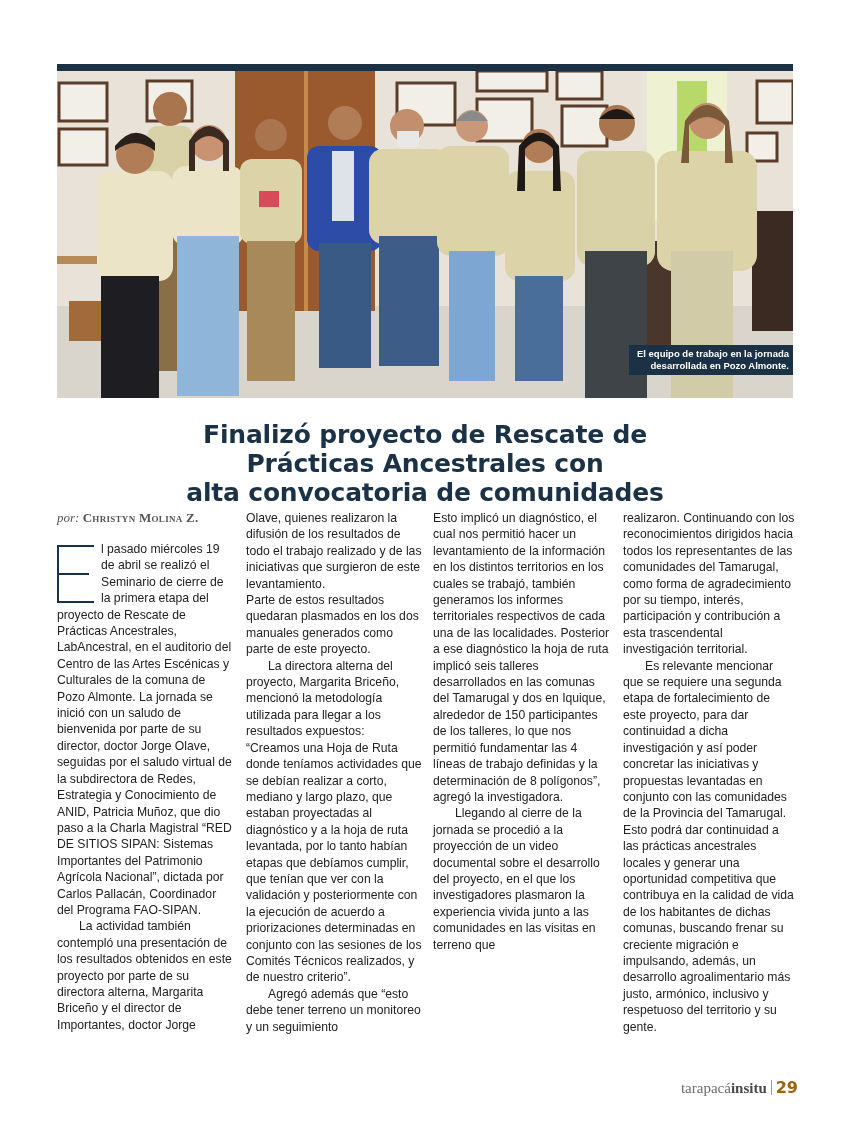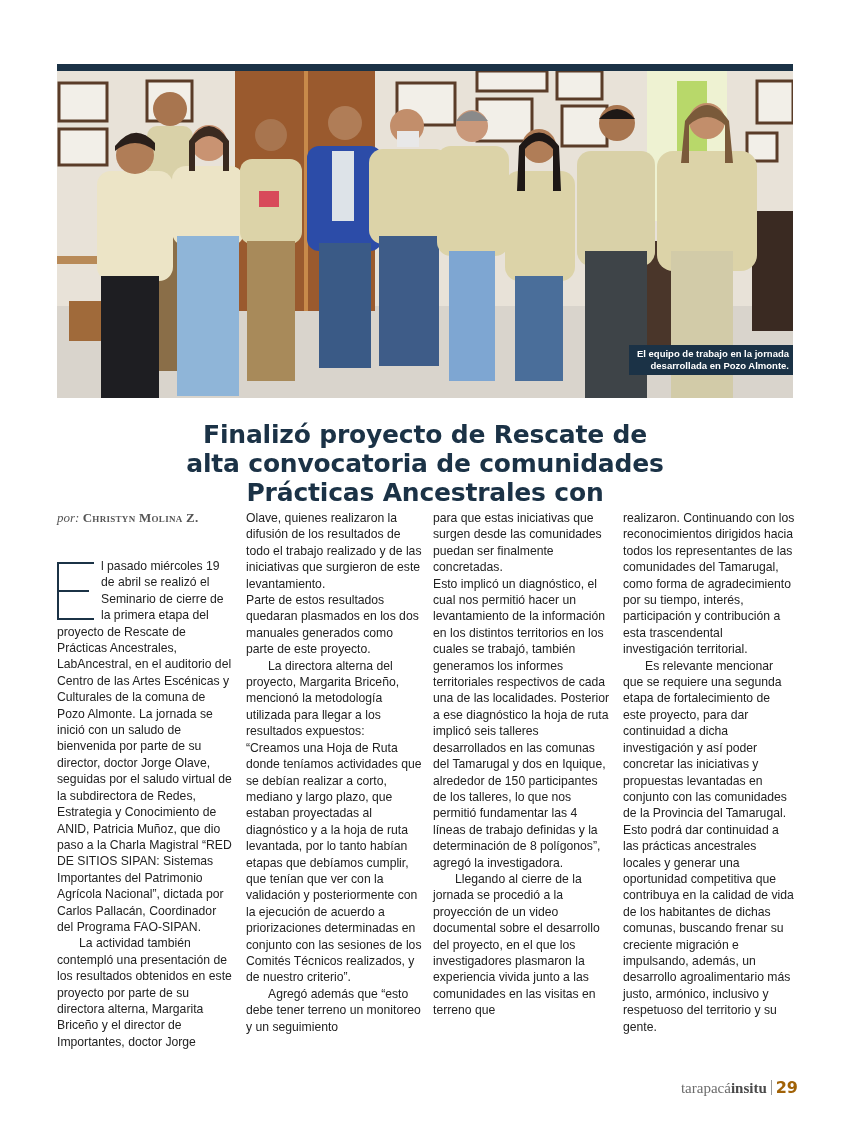--- a/index.html
+++ b/index.html
@@ -26,21 +26,21 @@
   .col { position: absolute; top: 510px; width: 178px; font-size: 12.2px; line-height: 16.4px;
          color: #222222; font-family: "Liberation Sans", sans-serif; }
   .col p { margin: 0; }
   .col .indent { text-indent: 22px; }
   .c1 { left: 57px; }
   .c2 { left: 246px; }
   .c3 { left: 433px; }
   .c4 { left: 623px; width: 172px; }
 
   .byline { font-family: "Liberation Serif", serif; color: #555555; font-size: 13px;
-            margin-bottom: 32px; height: 16px; }
+            margin-bottom: 15px; height: 16px; }
   .byline .por { font-style: italic; }
   .byline .name { font-variant: small-caps; font-weight: bold; letter-spacing: 0.3px; }
 
   .dropcap-wrap { display: block; }
   .dropcap { float: left; width: 38px; height: 58px; margin: 4px 6px 0 0; position: relative; }
   .dropcap svg { display: block; }
 
   
   .footer { position: absolute; right: 52px; top: 1078px; font-size: 15px; display: flex;
             align-items: baseline; }
@@ -139,22 +139,22 @@
     </g>
   </svg>
   <div class="photo-caption">
     <span>El equipo de trabajo en la jornada</span>
     <span>desarrollada en Pozo Almonte.</span>
   </div>
 </div>
 
 <h1 class="headline" style="margin:0;">
   <span>Finalizó proyecto de Rescate de</span>
+  <span>Prácticas Ancestrales con</span>
   <span>alta convocatoria de comunidades</span>
-  <span>Prácticas Ancestrales con</span>
 </h1>
 
 <div class="col c1">
   <div class="byline">
     <span class="por">por:</span>
     <span class="name">Christyn Molina Z.</span>
   </div>
   <p class="dropcap-wrap">
     <span class="dropcap">
       <svg width="38" height="58" viewBox="0 0 38 58">
@@ -167,21 +167,20 @@
 
 <div class="col c2">
   <p>Olave, quienes realizaron la difusión de los resultados de todo el trabajo realizado y de las iniciativas que surgieron de este levantamiento.</p>
   <p>Parte de estos resultados quedaran plasmados en los dos manuales generados como parte de este proyecto.</p>
   <p class="indent">La directora alterna del proyecto, Margarita Briceño, mencionó la metodología utilizada para llegar a los resultados expuestos:</p>
   <p>“Creamos una Hoja de Ruta donde teníamos actividades que se debían realizar a corto, mediano y largo plazo, que estaban proyectadas al diagnóstico y a la hoja de ruta levantada, por lo tanto habían etapas que debíamos cumplir, que tenían que ver con la validación y posteriormente con la ejecución de acuerdo a priorizaciones determinadas en conjunto con las sesiones de los Comités Técnicos realizados, y de nuestro criterio”.</p>
   <p class="indent">Agregó además que “esto debe tener terreno un monitoreo y un seguimiento</p>
 </div>
 
 <div class="col c3">
-  <p>para que estas iniciativas que surgen desde las comunidades puedan ser finalmente concretadas.</p>
   <p>Esto implicó un diagnóstico, el cual nos permitió hacer un levantamiento de la información en los distintos territorios en los cuales se trabajó, también generamos los informes territoriales respectivos de cada una de las localidades. Posterior a ese diagnóstico la hoja de ruta implicó seis talleres desarrollados en las comunas del Tamarugal y dos en Iquique, alrededor de 150 participantes de los talleres, lo que nos permitió fundamentar las 4 líneas de trabajo definidas y la determinación de 8 polígonos”, agregó la investigadora.</p>
   <p class="indent">Llegando al cierre de la jornada se procedió a la proyección de un video documental sobre el desarrollo del proyecto, en el que los investigadores plasmaron la experiencia vivida junto a las comunidades en las visitas en terreno que</p>
 </div>
 
 <div class="col c4">
   <p>realizaron. Continuando con los reconocimientos dirigidos hacia todos los representantes de las comunidades del Tamarugal, como forma de agradecimiento por su tiempo, interés, participación y contribución a esta trascendental investigación territorial.</p>
   <p class="indent">Es relevante mencionar que se requiere una segunda etapa de fortalecimiento de este proyecto, para dar continuidad a dicha investigación y así poder concretar las iniciativas y propuestas levantadas en conjunto con las comunidades de la Provincia del Tamarugal. Esto podrá dar continuidad a las prácticas ancestrales locales y generar una oportunidad competitiva que contribuya en la calidad de vida de los habitantes de dichas comunas, buscando frenar su creciente migración e impulsando, además, un desarrollo agroalimentario más justo, armónico, inclusivo y respetuoso del territorio y su gente.</p>
 </div>
 
 <div class="footer">

